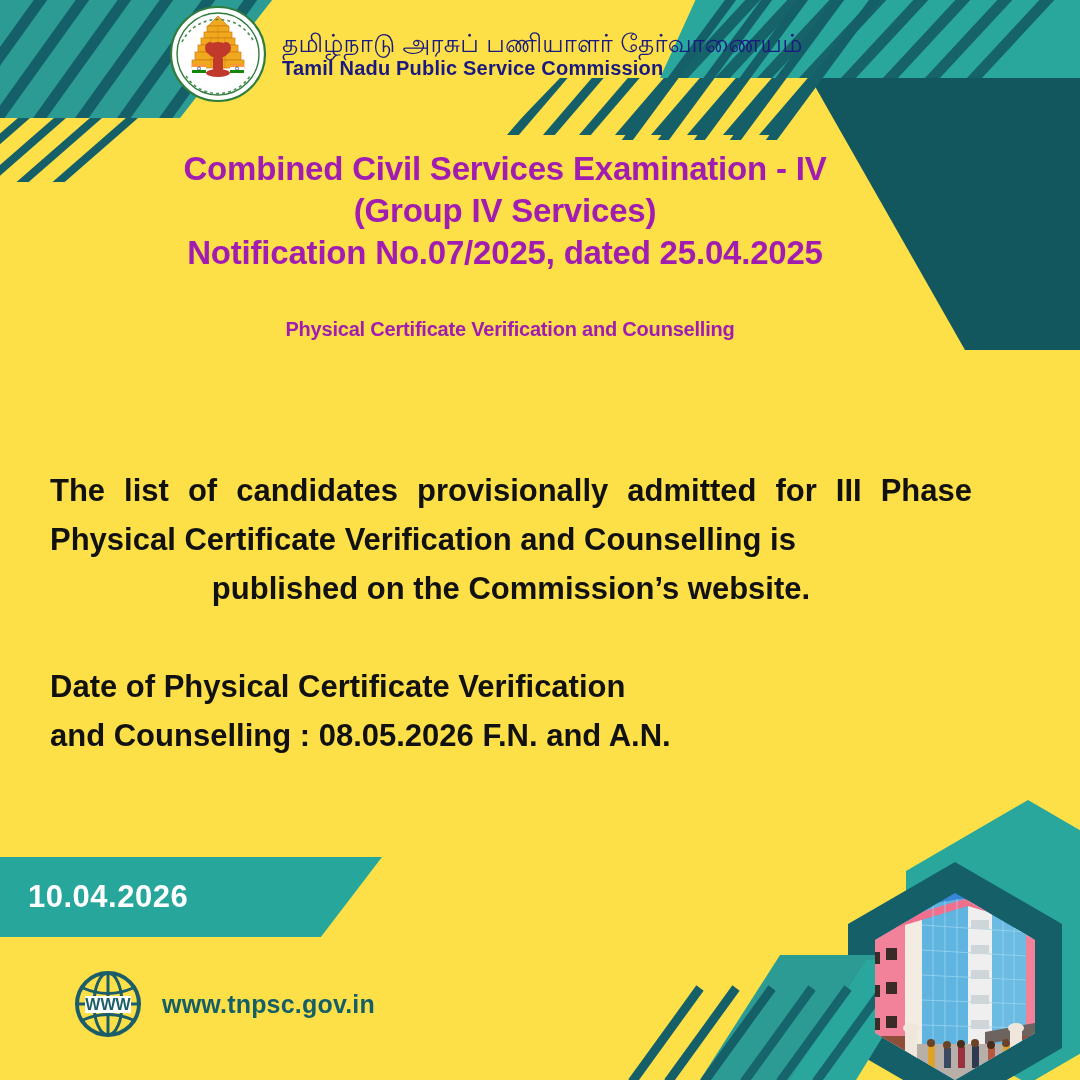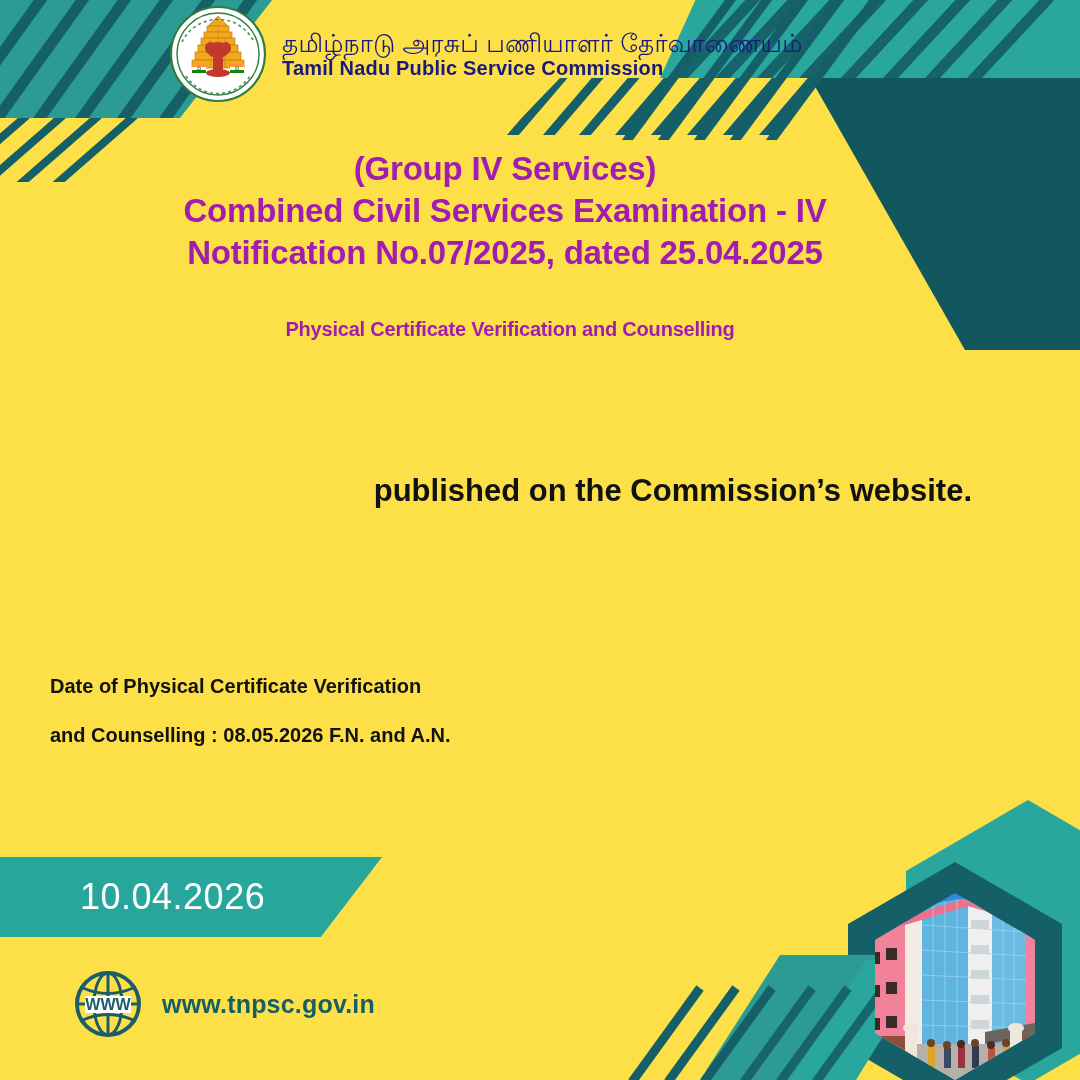--- a/index.html
+++ b/index.html
@@ -41,37 +41,37 @@
     position:absolute;left:0;top:318px;width:1020px;text-align:center;
     color:#a11cb0;font-weight:700;font-size:20px;letter-spacing:-.2px;
   }
 
   
   .body-para{
     position:absolute;left:50px;top:466px;width:922px;
     color:#111111;font-weight:700;font-size:31px;line-height:49px;
     text-align:justify;text-justify:inter-word;
   }
-  .body-para .last{display:block;text-align:right;}
+  .body-para .last{display:block;text-align:center;}
   .date-block{
     position:absolute;left:50px;top:662px;width:900px;
-    color:#111111;font-weight:700;font-size:20px;line-height:49px;text-align:left;
+    color:#111111;font-weight:700;font-size:31px;line-height:49px;text-align:left;
   }
 
   
   .date-banner{
     position:absolute;left:0;top:857px;width:382px;height:80px;
     background:#27a69b;
     -webkit-clip-path:polygon(0 0, 100% 0, 84% 100%, 0 100%);
     clip-path:polygon(0 0, 100% 0, 84% 100%, 0 100%);
     display:flex;align-items:center;
   }
   .date-banner span{
-    color:#ffffff;font-weight:400;font-size:36px;letter-spacing:.5px;
-    margin-left:80px;
+    color:#ffffff;font-weight:700;font-size:31px;letter-spacing:.5px;
+    margin-left:28px;
   }
 
   
   .footer{
     position:absolute;left:72px;top:968px;
     display:flex;align-items:center;gap:18px;
   }
   .globe{width:72px;height:72px;flex:0 0 72px;}
   .site{
     color:#145e66;font-weight:700;font-size:25px;letter-spacing:.2px;white-space:nowrap;
@@ -349,27 +349,28 @@
         </g>
       </svg>
     </div>
     <div class="logo-text">
       <div class="logo-ta">தமிழ்நாடு அரசுப் பணியாளர் தேர்வாணையம்</div>
       <div class="logo-en">Tamil Nadu Public Service Commission</div>
     </div>
   </div>
 
   <div class="title-block">
+    <div class="title-line">Combined Civil Services Examination - IV</div>
     <div class="title-line">(Group IV Services)</div>
-    <div class="title-line">Combined Civil Services Examination - IV</div>
     <div class="title-line">Notification No.07/2025, dated 25.04.2025</div>
   </div>
   <div class="subtitle">Physical Certificate Verification and Counselling</div>
 
   <div class="body-para">
+    <span>The list of candidates provisionally admitted for III Phase Physical Certificate Verification and Counselling is</span>
     <span class="last">published on the Commission’s website.</span>
   </div>
 
   <div class="date-block">
     <div>Date of Physical Certificate Verification</div>
     <div>and Counselling :  08.05.2026 F.N. and A.N.</div>
   </div>
 
   <div class="date-banner">
     <span>10.04.2026</span>

